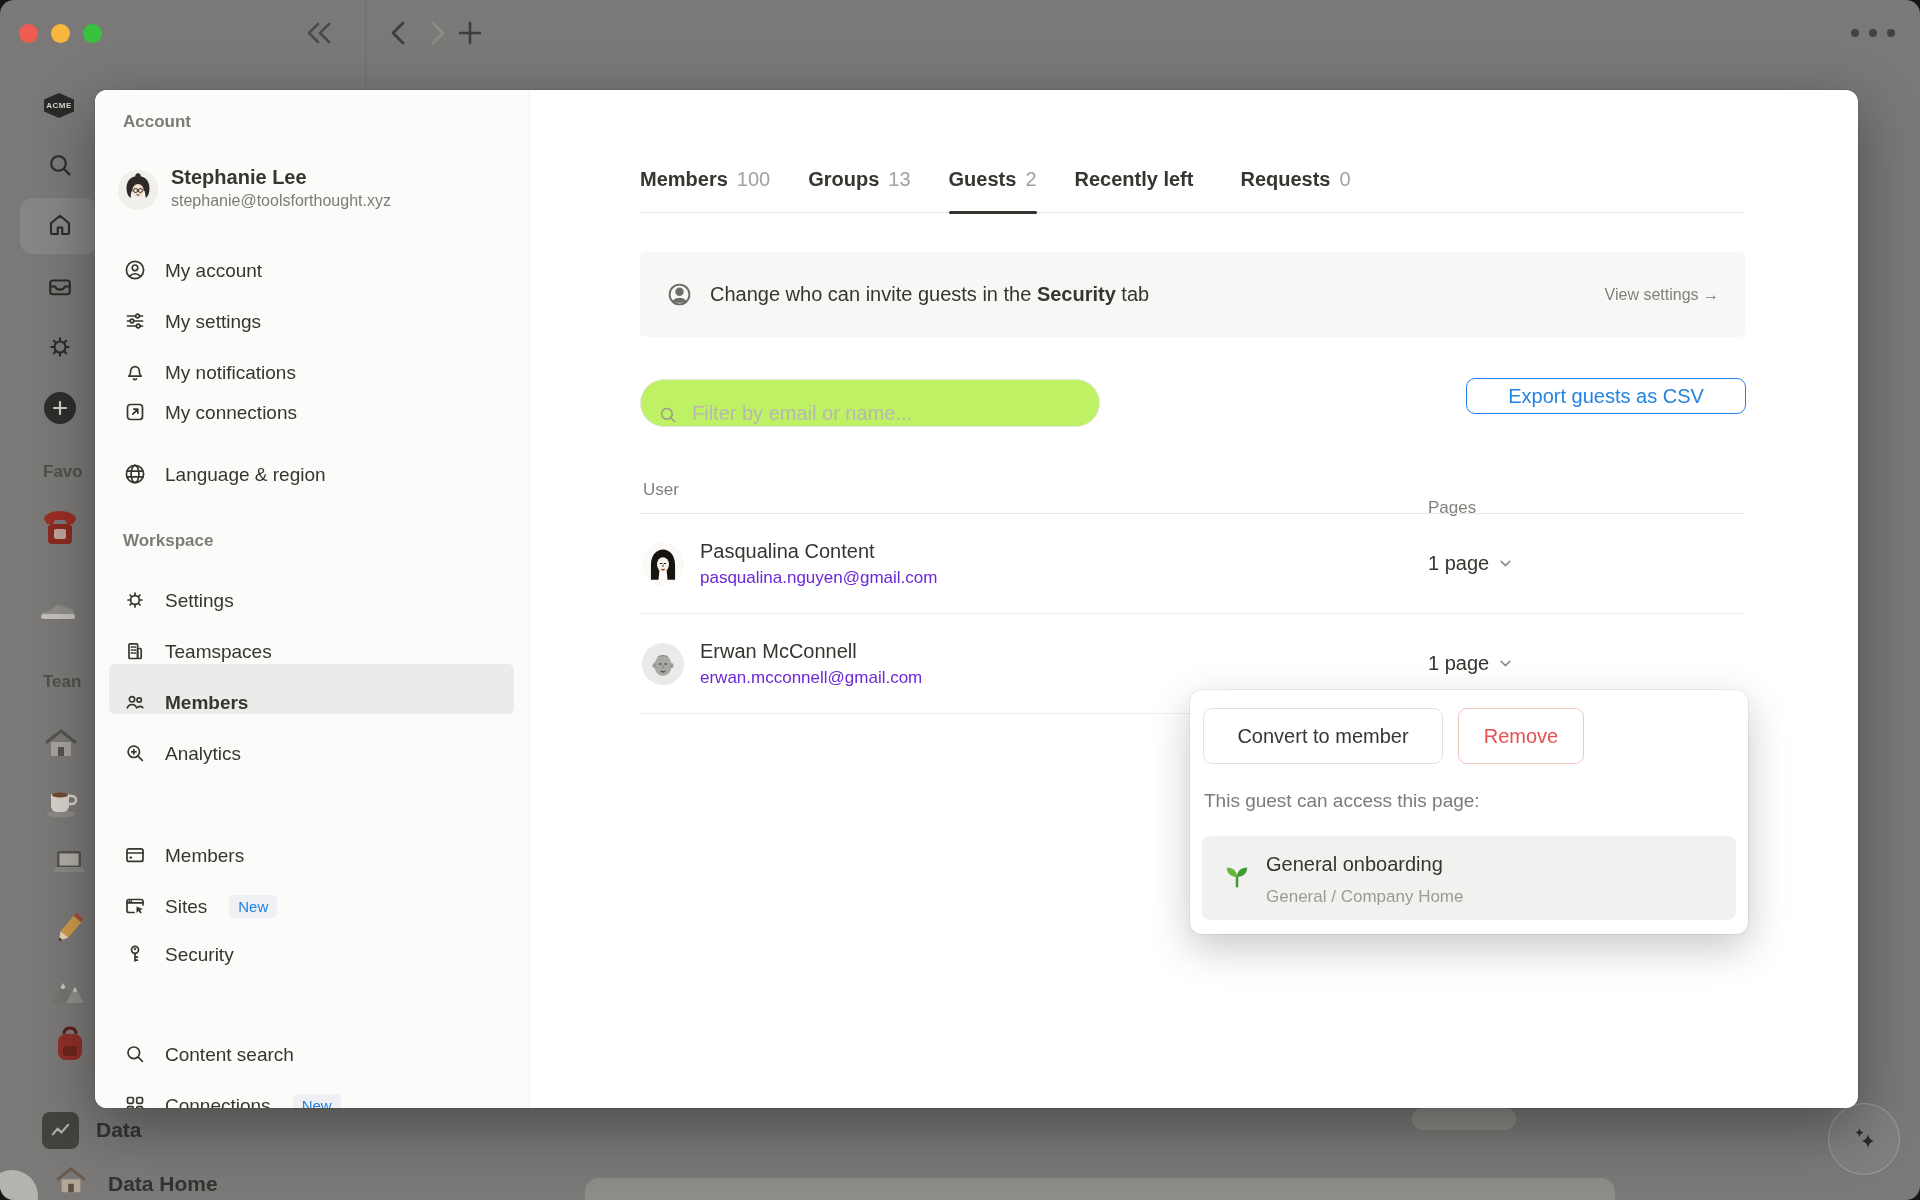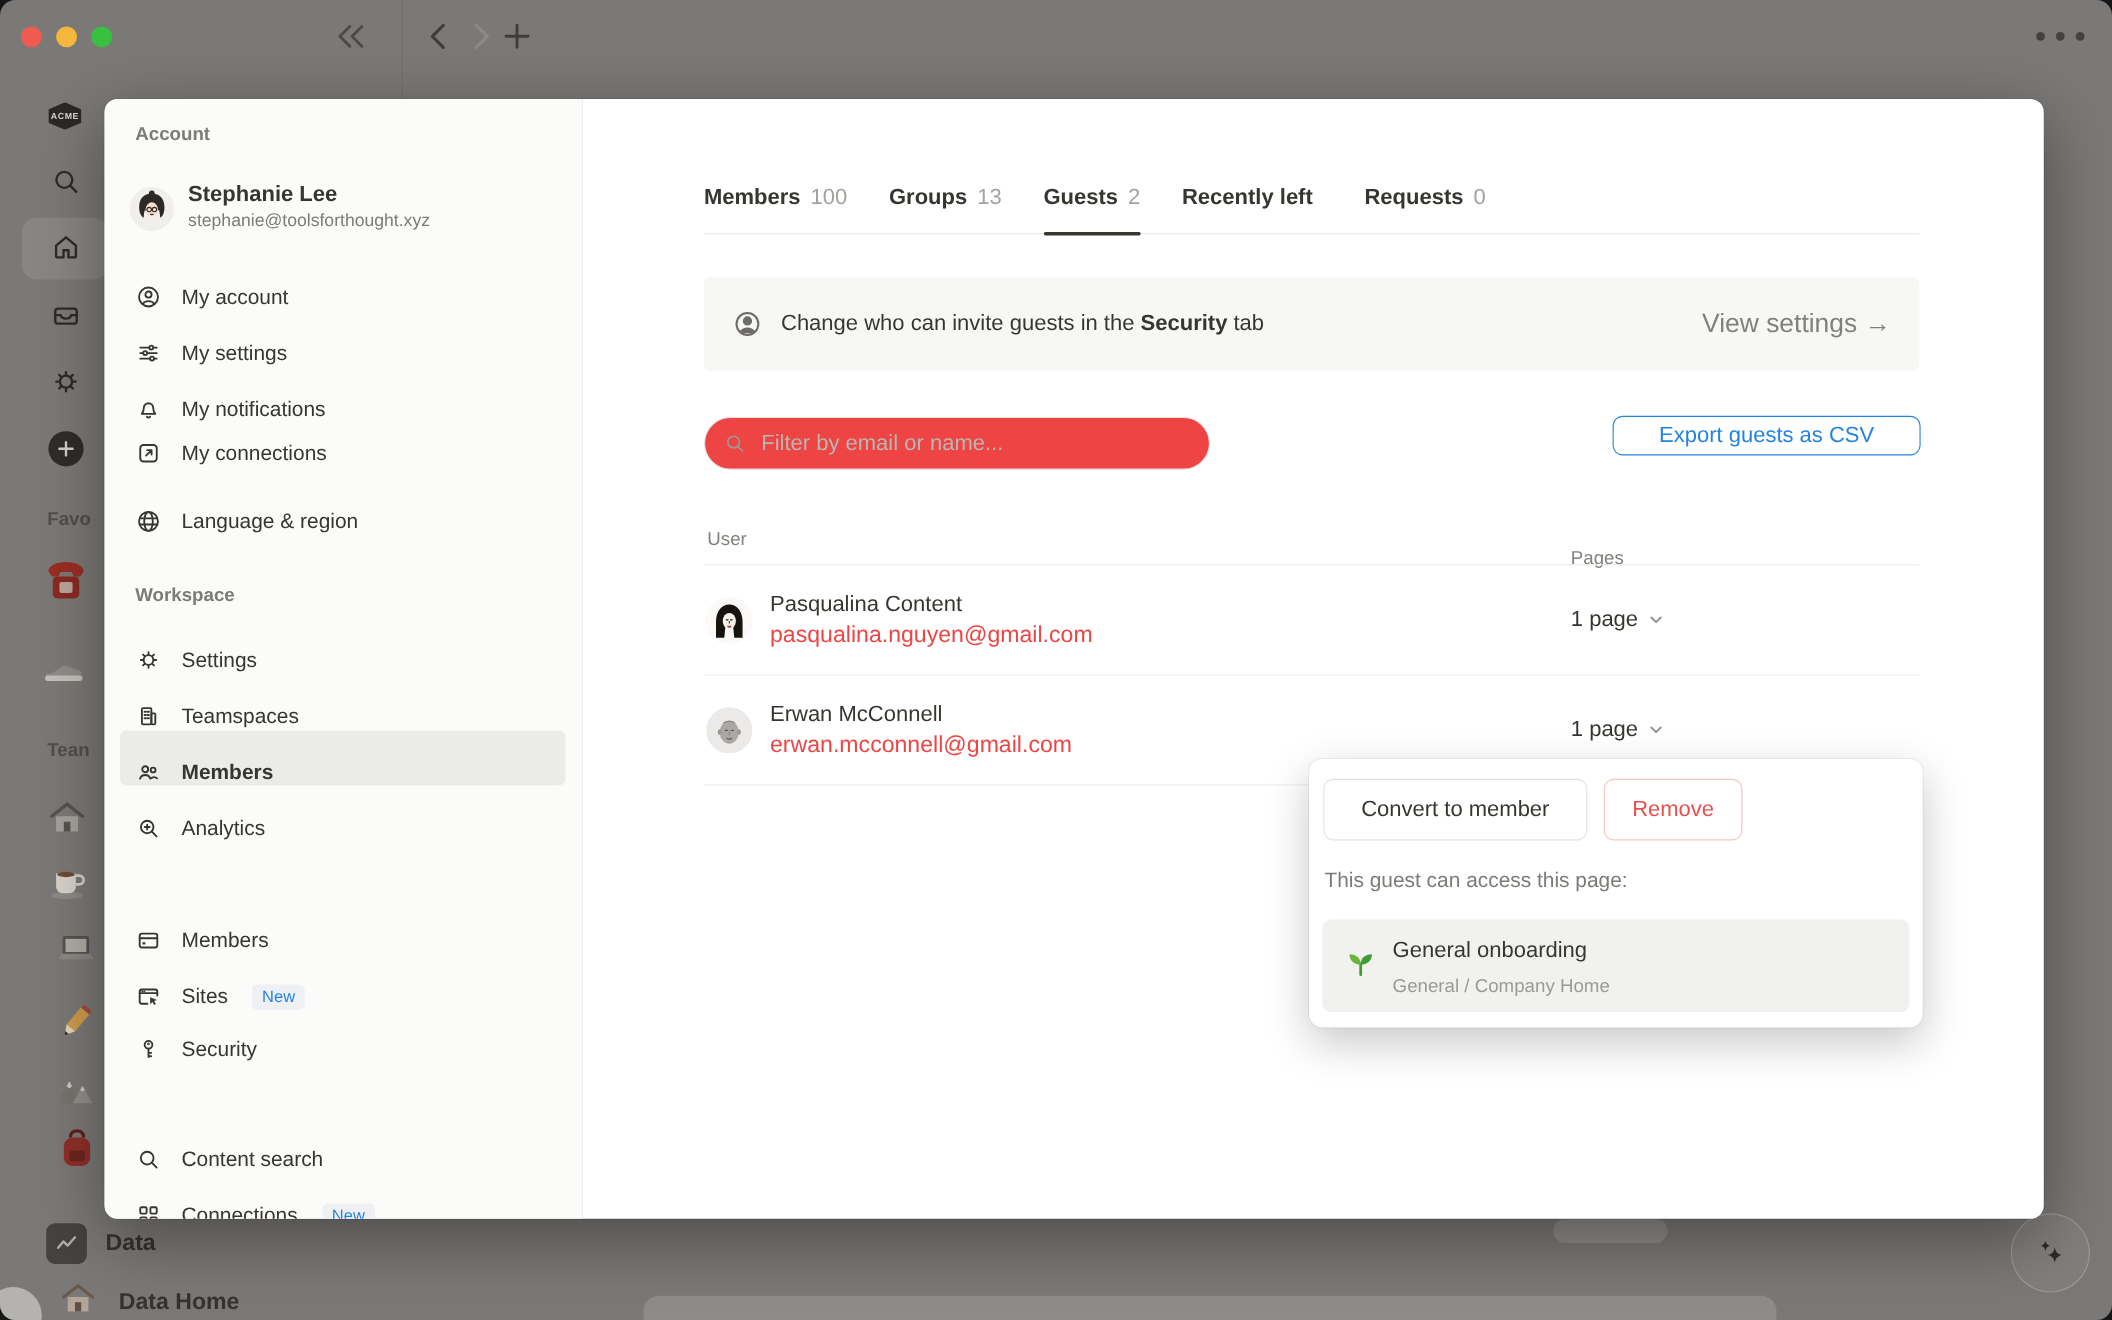--- a/index.html
+++ b/index.html
@@ -30,30 +30,30 @@
   .uname{font-size:20px;font-weight:600;color:#37352f;}
   .uemail{font-size:16px;color:#7d7b77;}
   .avwrap{border-radius:50%;overflow:hidden;box-shadow:0 0 0 1px rgba(0,0,0,.07) inset;}
   
   .tabs{display:flex;gap:38px;align-items:center;height:67px;border-bottom:1px solid #e9e8e6;}
   .tab{position:relative;display:flex;gap:9px;align-items:center;height:100%;font-size:20px;font-weight:600;color:#37352f;cursor:default;}
   .tab .cnt{font-weight:400;color:#a3a19d;}
   .tab.active:after{content:"";position:absolute;left:0;right:0;bottom:-2px;height:3px;background:#37352f;border-radius:2px;}
   .banner{background:#f7f7f5;border-radius:6px;display:flex;align-items:center;padding:0 26px;font-size:20px;}
   .banner .msg{margin-left:17px;color:#37352f;}
-  .banner .act{margin-left:auto;color:#82807c;font-size:24px;}
-  .pill{border:1.5px solid #e5e4e1;background:#ef4444;border-radius:25px;display:flex;align-items:center;padding:0 16px;gap:11px;}
+  .banner .act{margin-left:auto;color:#82807c;font-size:16px;}
+  .pill{border:1.5px solid #e5e4e1;background:#bef264;border-radius:25px;display:flex;align-items:flex-end;padding:0 16px;gap:11px;}
   .pill input{border:none;outline:none;background:transparent;font-size:20px;color:#37352f;width:360px;font-family:inherit;}
   .pill input::placeholder{color:#b9b7b2;}
   .expbtn{border:1.5px solid #2383e2;color:#2383e2;background:#fff;border-radius:9px;font-size:20px;
           font-family:inherit;display:flex;align-items:center;justify-content:center;}
   .colhdr{font-size:17px;color:#82807c;}
   .grow{left:545px;width:1105px;height:100px;border-bottom:1px solid #efeeec;display:flex;align-items:center;}
   .gname{font-size:20px;font-weight:500;color:#37352f;}
-  .gemail{font-size:21px;color:#ef4444;margin-top:5px;}
+  .gemail{font-size:17px;color:#6d28d9;margin-top:5px;}
   .gpages{position:absolute;left:788px;display:flex;align-items:center;gap:9px;font-size:20px;color:#37352f;}
   
   #pop{left:1190px;top:690px;width:558px;height:244px;background:#fff;border-radius:12px;
        box-shadow:0 0 0 1px rgba(0,0,0,.05),0 14px 40px rgba(0,0,0,.22);z-index:40;}
   .pbtn{position:absolute;top:18px;height:56px;border-radius:9px;background:#fff;font-size:20px;font-family:inherit;
         display:flex;align-items:center;justify-content:center;}
   .pbtn.convert{left:13px;width:240px;border:1.5px solid #e3e2df;color:#37352f;}
   .pbtn.remove{left:268px;width:126px;border:1.5px solid #f3c6c1;color:#e5504f;}
   .pcap{left:14px;top:100px;font-size:19px;color:#7d7b77;}
   .prow{left:12px;top:146px;width:534px;height:84px;background:#f1f1ef;border-radius:8px;}

